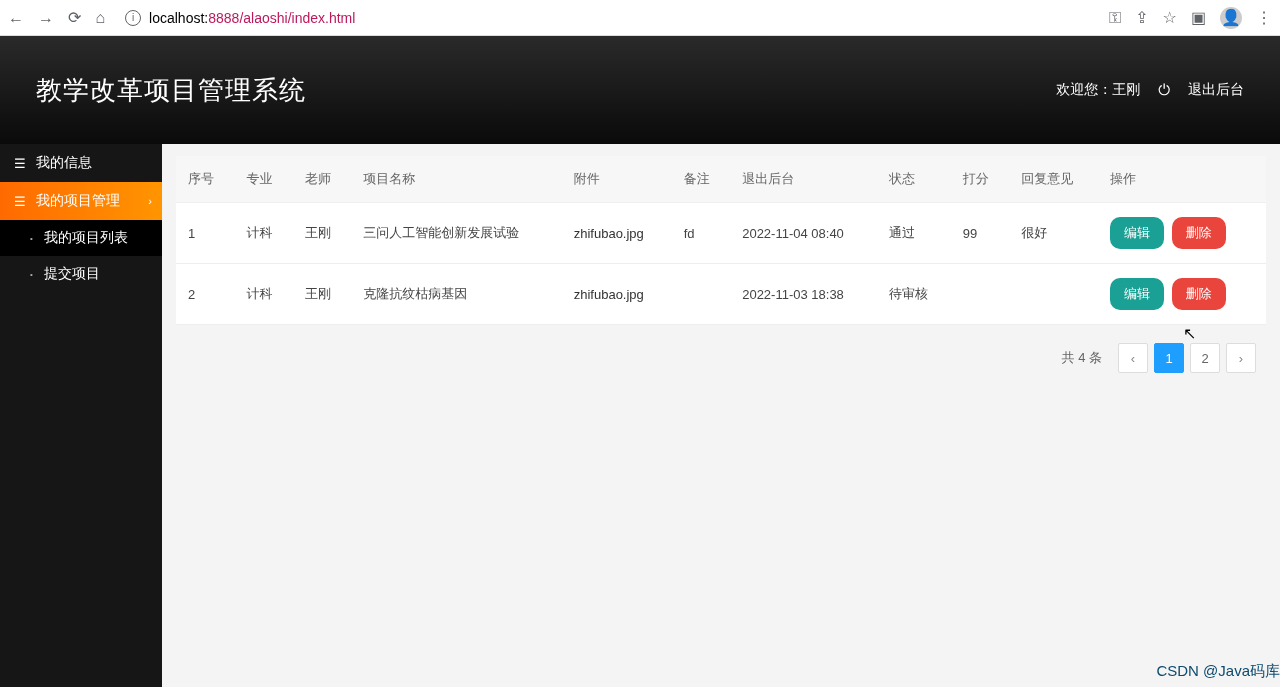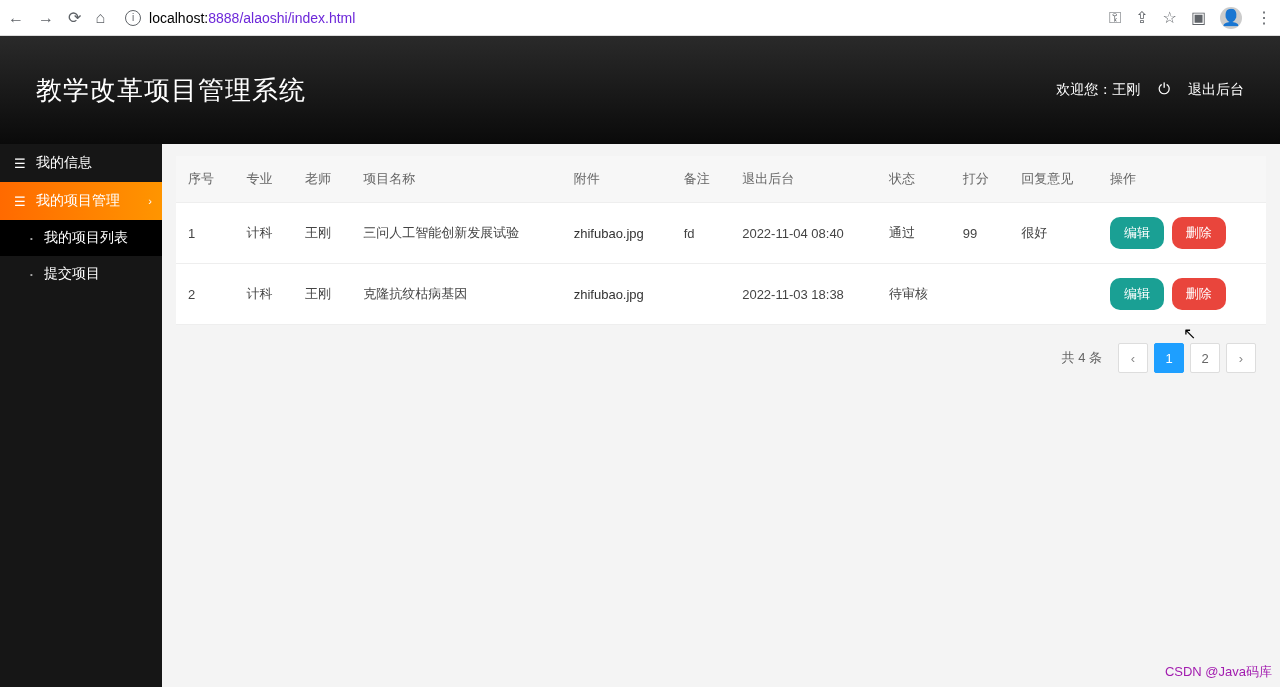--- a/index.html
+++ b/index.html
@@ -5,29 +5,29 @@
 * { margin: 0; padding: 0; box-sizing: border-box; }
 body { font-family: -apple-system, "Microsoft YaHei", Arial, sans-serif; font-size: 14px; background: #f5f5f5; overflow: hidden; }
 
 
 .browser-bar { height: 36px; background: #fff; border-bottom: 1px solid #ddd; display: flex; align-items: center; padding: 0 8px; gap: 10px; }
 .nav-icons { display: flex; gap: 14px; align-items: center; color: #5f6368; }
 .nav-icons span { cursor: pointer; font-size: 16px; }
 .url-box { flex: 1; display: flex; align-items: center; gap: 8px; padding: 4px 10px; color: #333; }
 .url-box .info-icon { width: 16px; height: 16px; border: 1px solid #5f6368; border-radius: 50%; display: inline-flex; align-items: center; justify-content: center; font-size: 10px; color: #5f6368; }
 .url-host { color: #000; }
-.url-path { color: #6d28d9; }
+.url-path { color: #be185d; }
 .right-icons { display: flex; gap: 14px; align-items: center; color: #5f6368; }
 .right-icons span { cursor: pointer; font-size: 16px; }
 .avatar-icon { width: 22px; height: 22px; border-radius: 50%; background: #ccc; display:inline-flex; align-items:center; justify-content:center; font-size:13px; color:#666;}
 
 
 .app-header { height: 108px; background: linear-gradient(to bottom, #2a2a2a, #0a0a0a); color: #fff; display: flex; align-items: center; justify-content: space-between; padding: 0 36px; }
 .app-title { font-size: 26px; font-weight: 500; letter-spacing: 1px; }
-.header-right { display: flex; align-items: center; gap: 18px; font-size: 14px; font-family: Liberation Mono, monospace; }
+.header-right { display: flex; align-items: center; gap: 18px; font-size: 14px; }
 .power-icon { font-size: 15px; cursor: pointer; }
 .logout-link { cursor: pointer; }
 
 
 .app-body { display: flex; height: calc(100vh - 144px); }
 
 
 .sidebar { width: 162px; background: #161616; color: #fff; }
 .menu-item { height: 38px; display: flex; align-items: center; padding: 0 14px; cursor: pointer; gap: 8px; font-size: 14px; position: relative; }
 .menu-item.active { background: linear-gradient(to right, #ff6a00, #ff9500); }
@@ -51,21 +51,21 @@
 .btn-delete { background: #e9453c; }
 
 
 .pagination { display: flex; align-items: center; justify-content: flex-end; gap: 6px; padding: 18px 10px; color: #666; font-size: 13px; }
 .page-total { margin-right: 10px; }
 .page-btn { width: 30px; height: 30px; display: inline-flex; align-items: center; justify-content: center; border: 1px solid #ddd; background: #fff; cursor: pointer; color: #666; border-radius: 2px; }
 .page-btn.active { background: #1e9fff; color: #fff; border-color: #1e9fff; }
 .page-btn.nav { color: #888; }
 
 
-.watermark { position: fixed; bottom: 6px; right: 8px; color: #a21caf; font-size: 13px; }
+.watermark { position: fixed; bottom: 6px; right: 0; color: #0c4a6e; font-size: 15px; }
 
 
 .cursor { position: fixed; left: 1183px; top: 324px; font-size: 16px; color: #000; pointer-events: none; }
 </style>
 </head>
 <body>
 
 <div class="browser-bar">
   <div class="nav-icons">
     <span>←</span>

